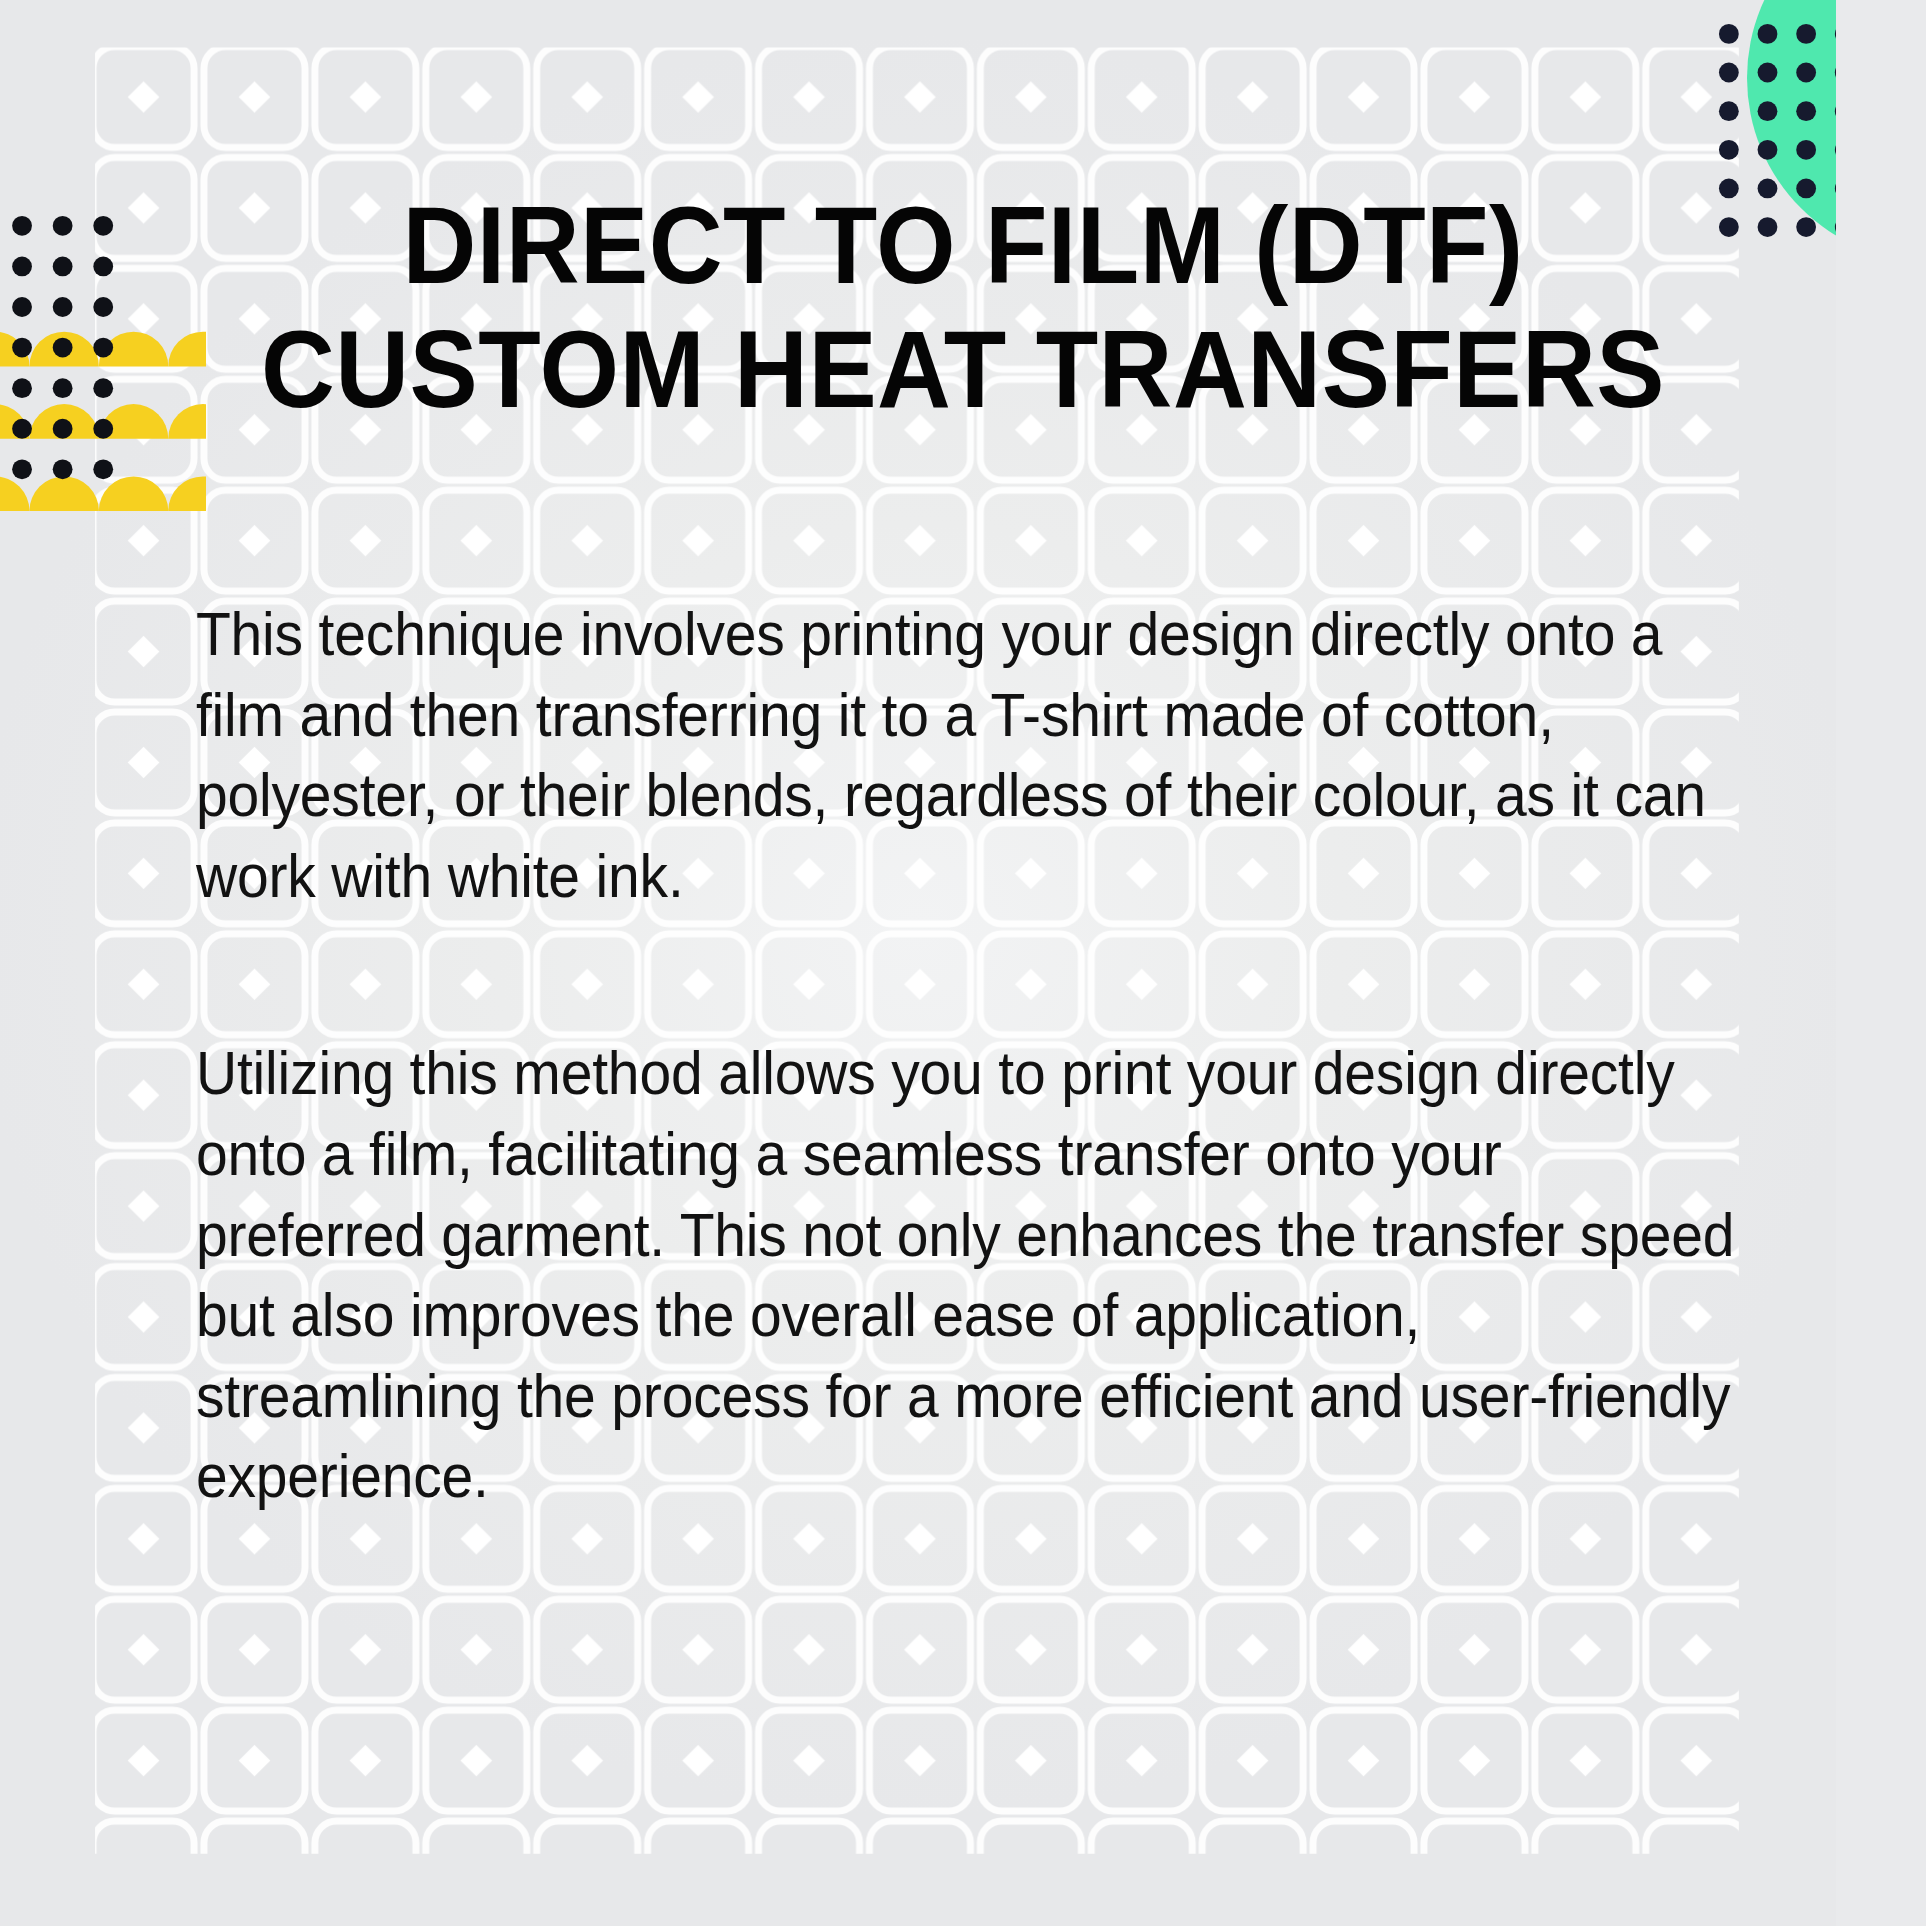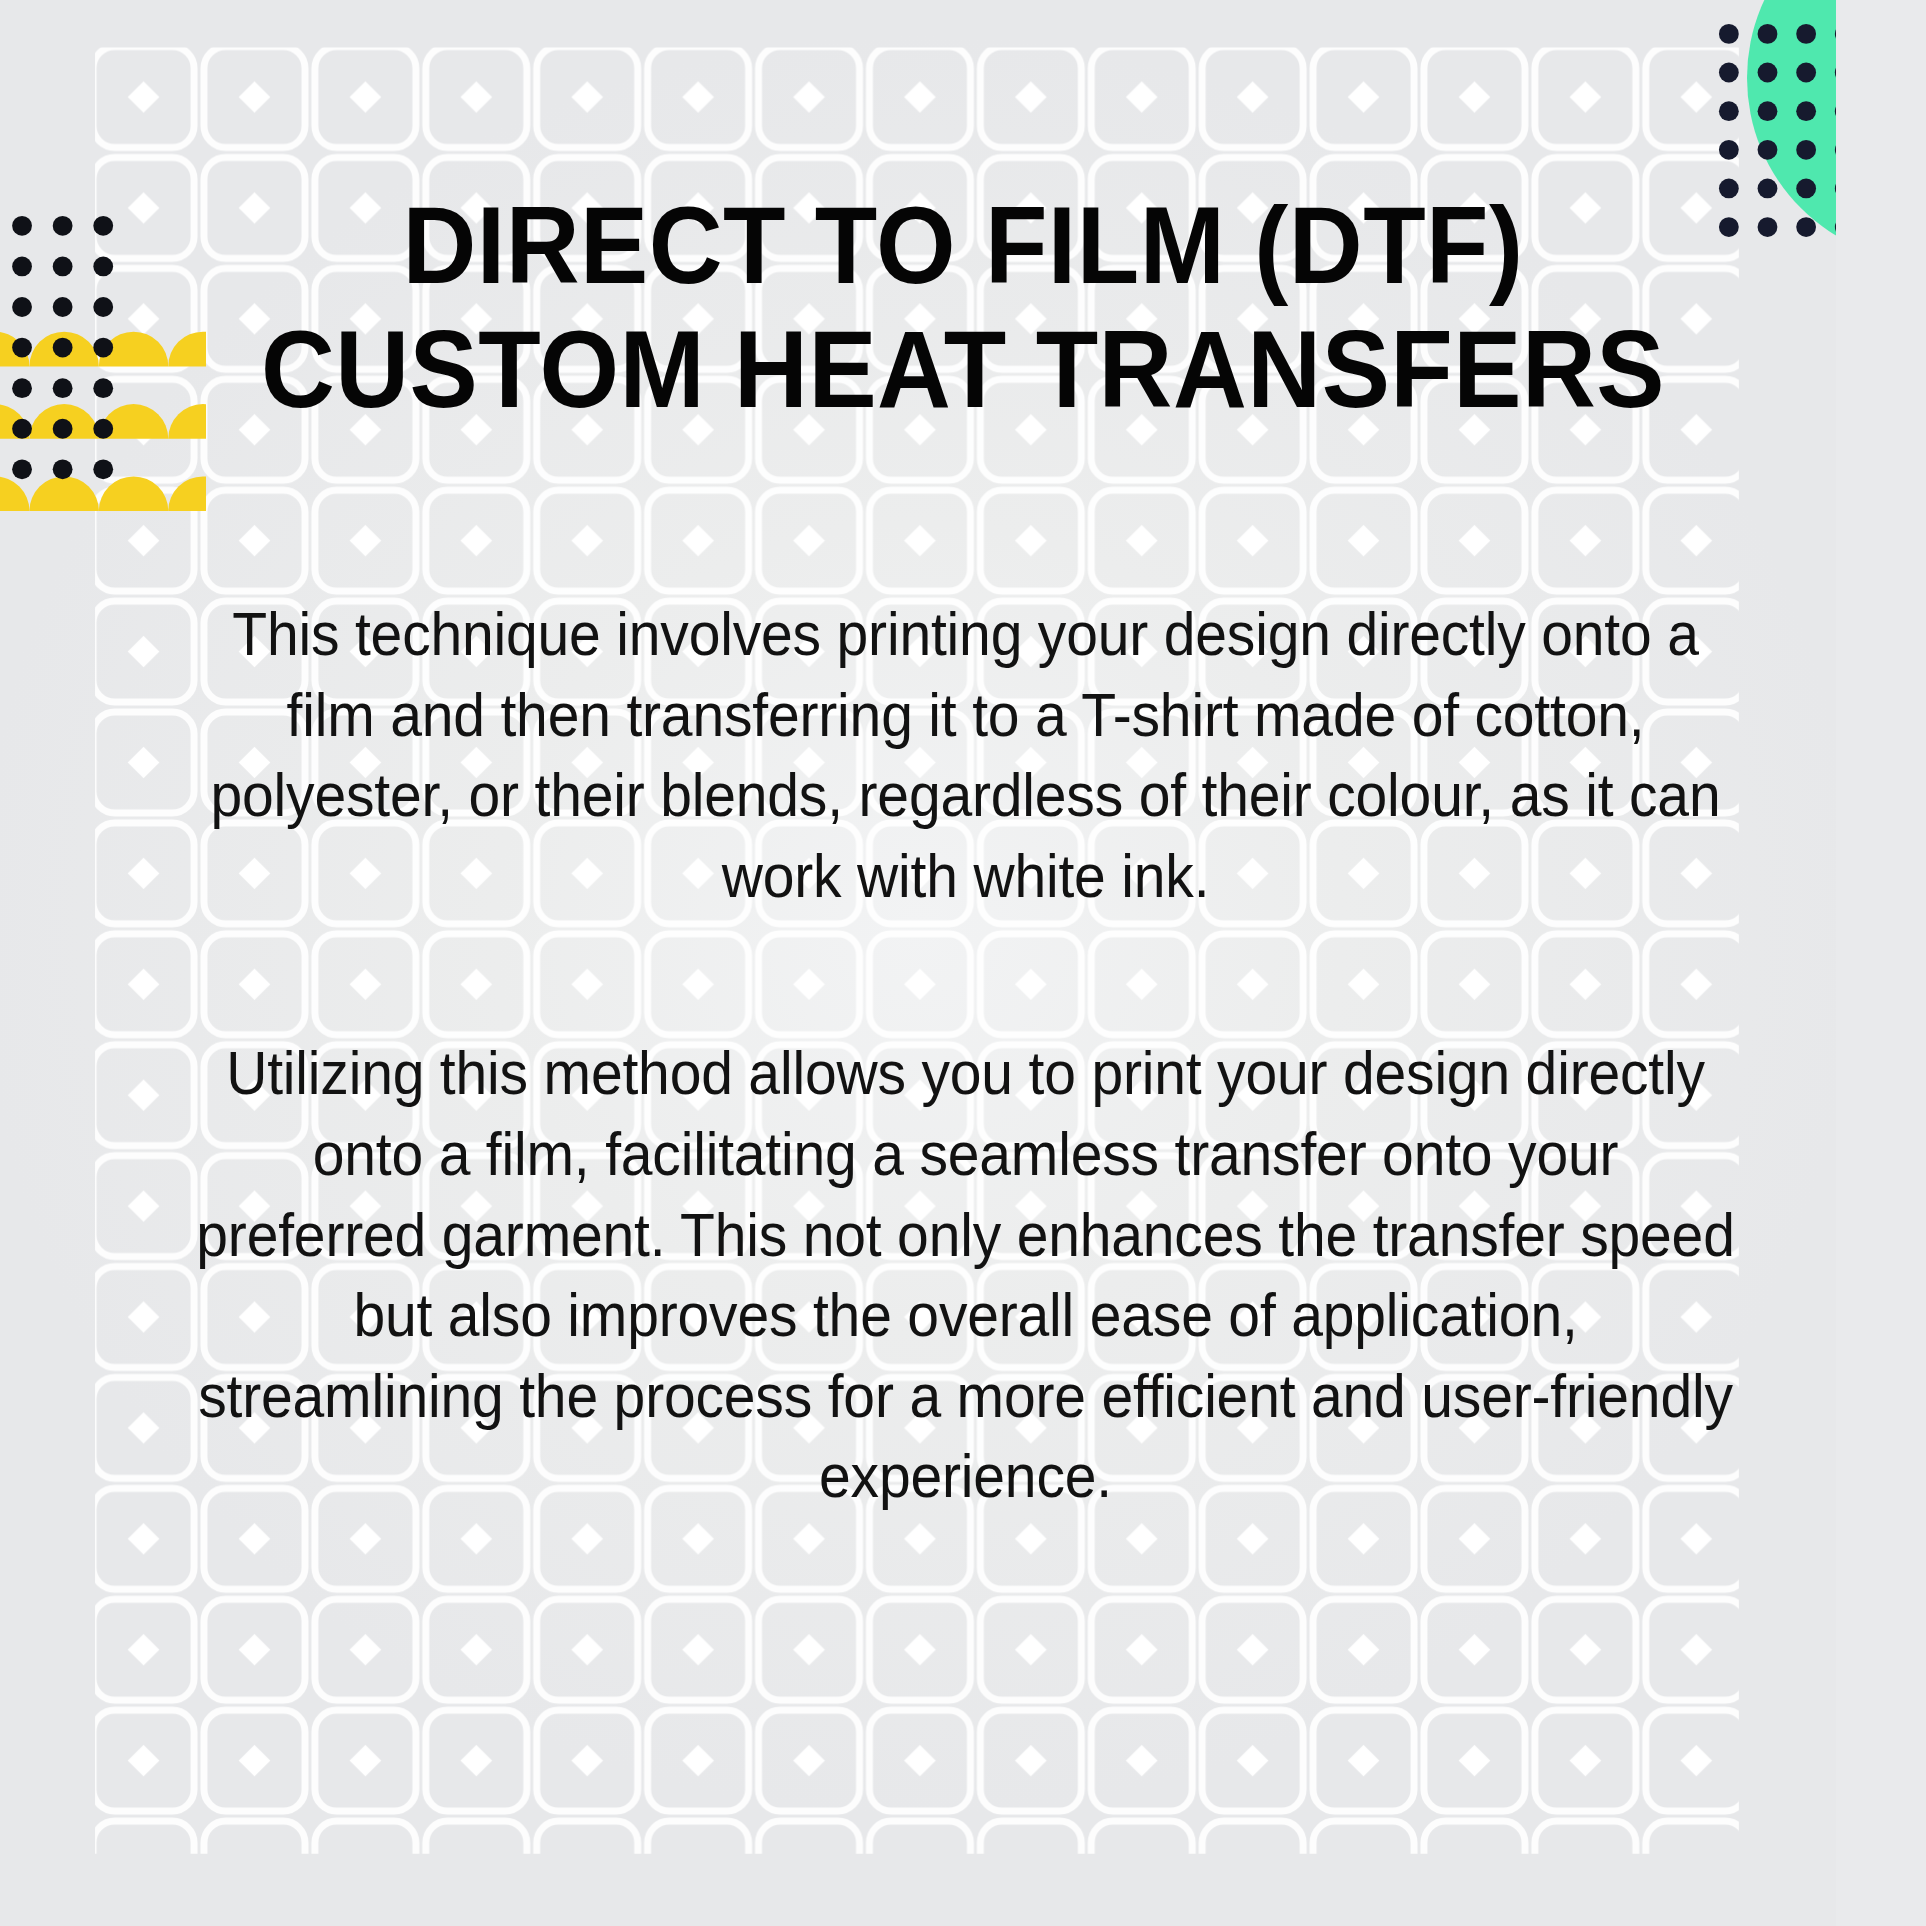--- a/index.html
+++ b/index.html
@@ -70,21 +70,21 @@
     transform: scaleX(0.93);
     transform-origin: center;
     white-space: nowrap;
   }
 
   .body-block {
     position: absolute;
     left: 129px;
     top: 594px;
     width: 1673px;
-    text-align: center;
+    text-align: left;
   }
   .body-para {
     font-family: "Liberation Sans", sans-serif;
     font-weight: 400;
     font-size: 62px;
     line-height: 1.30;
     color: #121212;
     margin: 0;
     transform: scaleX(0.92);
     transform-origin: center top;

